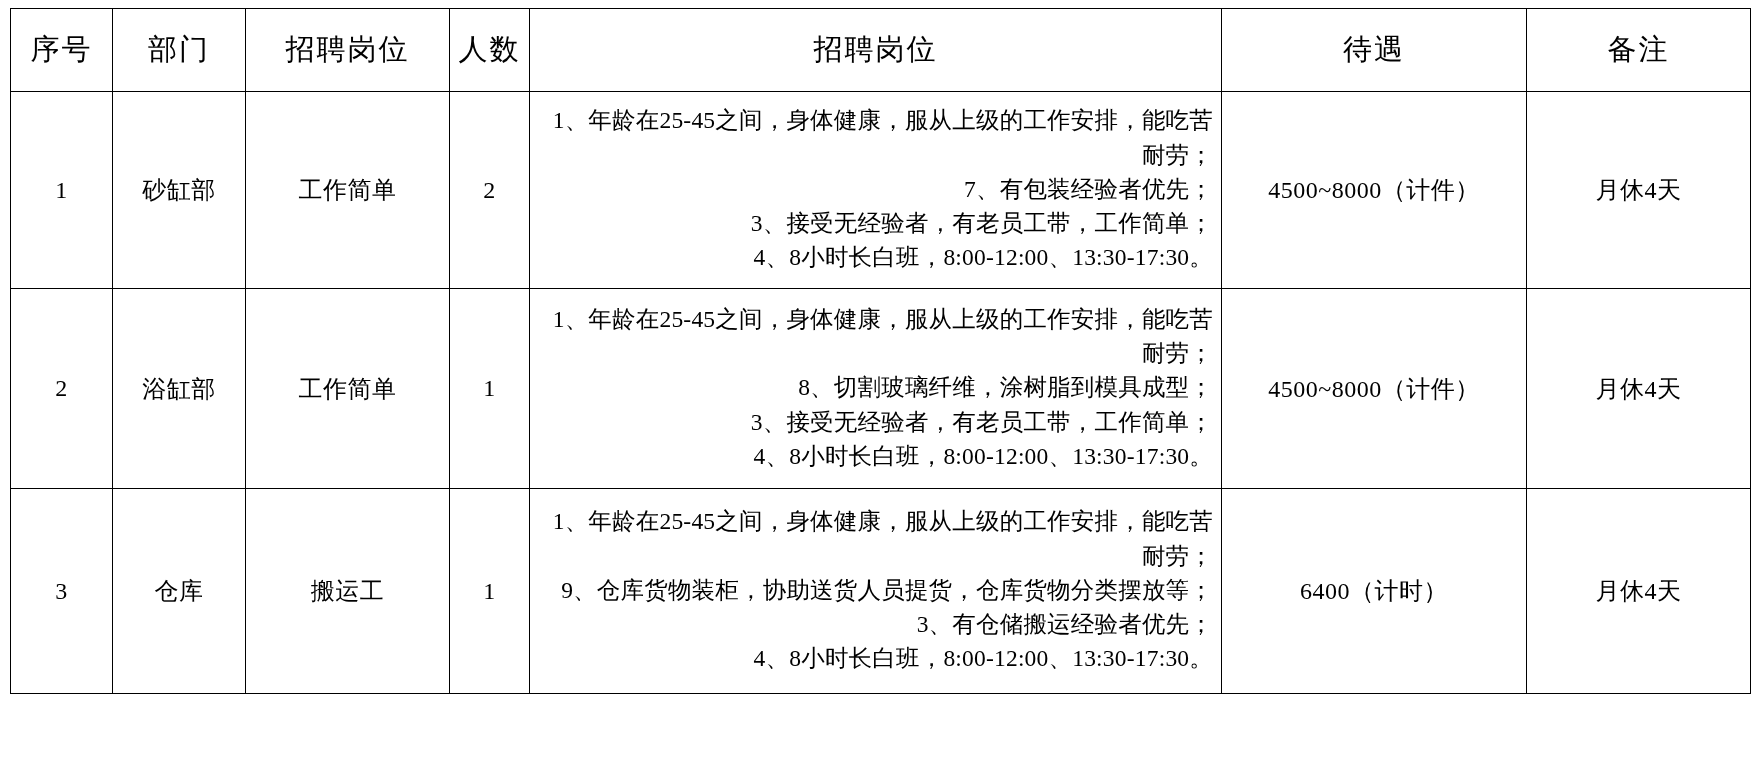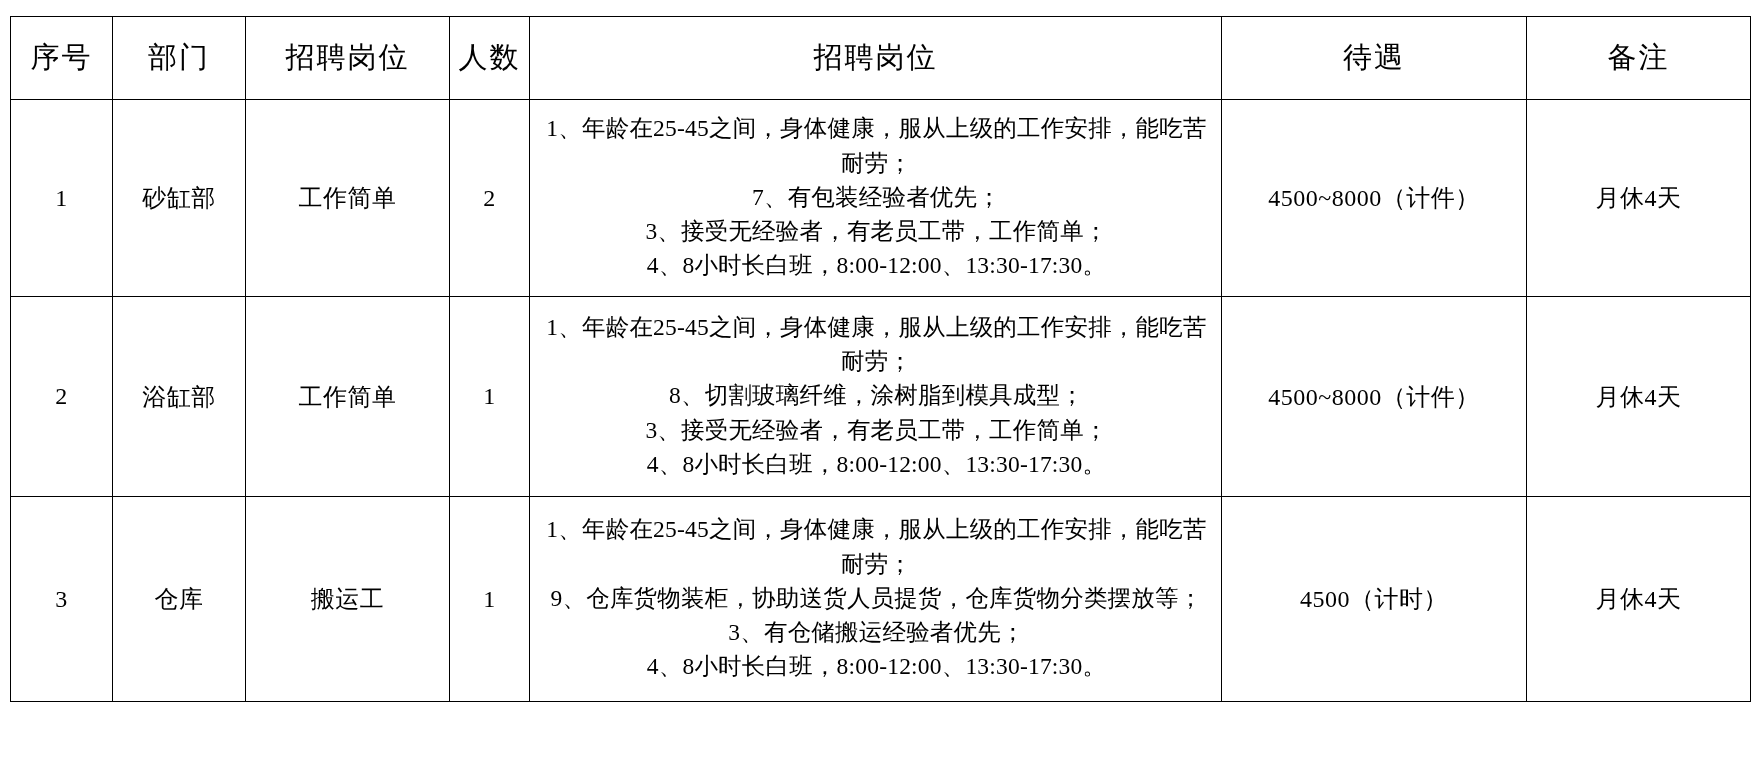--- a/index.html
+++ b/index.html
@@ -18,21 +18,21 @@
     position: relative;
     width: 1758px;
     height: 758px;
     box-sizing: border-box;
     padding: 8px 10px 0 10px;
   }
   table.recruit {
     border-collapse: collapse;
     table-layout: fixed;
     width: 1740px;
-    margin: 8px auto;
+    margin: 0 auto;
   }
   table.recruit td, table.recruit th {
     border: 1px solid #000000;
     vertical-align: middle;
     padding: 0;
   }
   
   col.c-seq   { width: 102px; }
   col.c-dept  { width: 133px; }
   col.c-post  { width: 204px; }
@@ -46,21 +46,21 @@
     font-size: 29px;
     font-weight: normal;
     text-align: center;
     letter-spacing: 2px;
   }
   tbody td {
     font-size: 24px;
     text-align: center;
   }
   tbody td.req {
-    text-align: center;
+    text-align: right;
     padding: 6px 8px 8px 10px;
     line-height: 1.46;
     font-size: 23.5px;
     letter-spacing: 0.2px;
   }
   tbody td.req .line {
     white-space: normal;
   }
   tbody tr.row1 td { height: 182px; }
   tbody tr.row2 td { height: 185px; }
@@ -127,18 +127,18 @@
         <td class="seq">3</td>
         <td class="dept">仓库</td>
         <td class="post">搬运工</td>
         <td class="num">1</td>
         <td class="req">
           <div class="line">1、年龄在25-45之间，身体健康，服从上级的工作安排，能吃苦耐劳；</div>
           <div class="line">9、仓库货物装柜，协助送货人员提货，仓库货物分类摆放等；</div>
           <div class="line">3、有仓储搬运经验者优先；</div>
           <div class="line">4、8小时长白班，8:00-12:00、13:30-17:30。</div>
         </td>
-        <td class="pay">4500（计时）</td>
+        <td class="pay">6400（计时）</td>
         <td class="note">月休4天</td>
       </tr>
     </tbody>
   </table>
 </div>
 
 </body></html>

